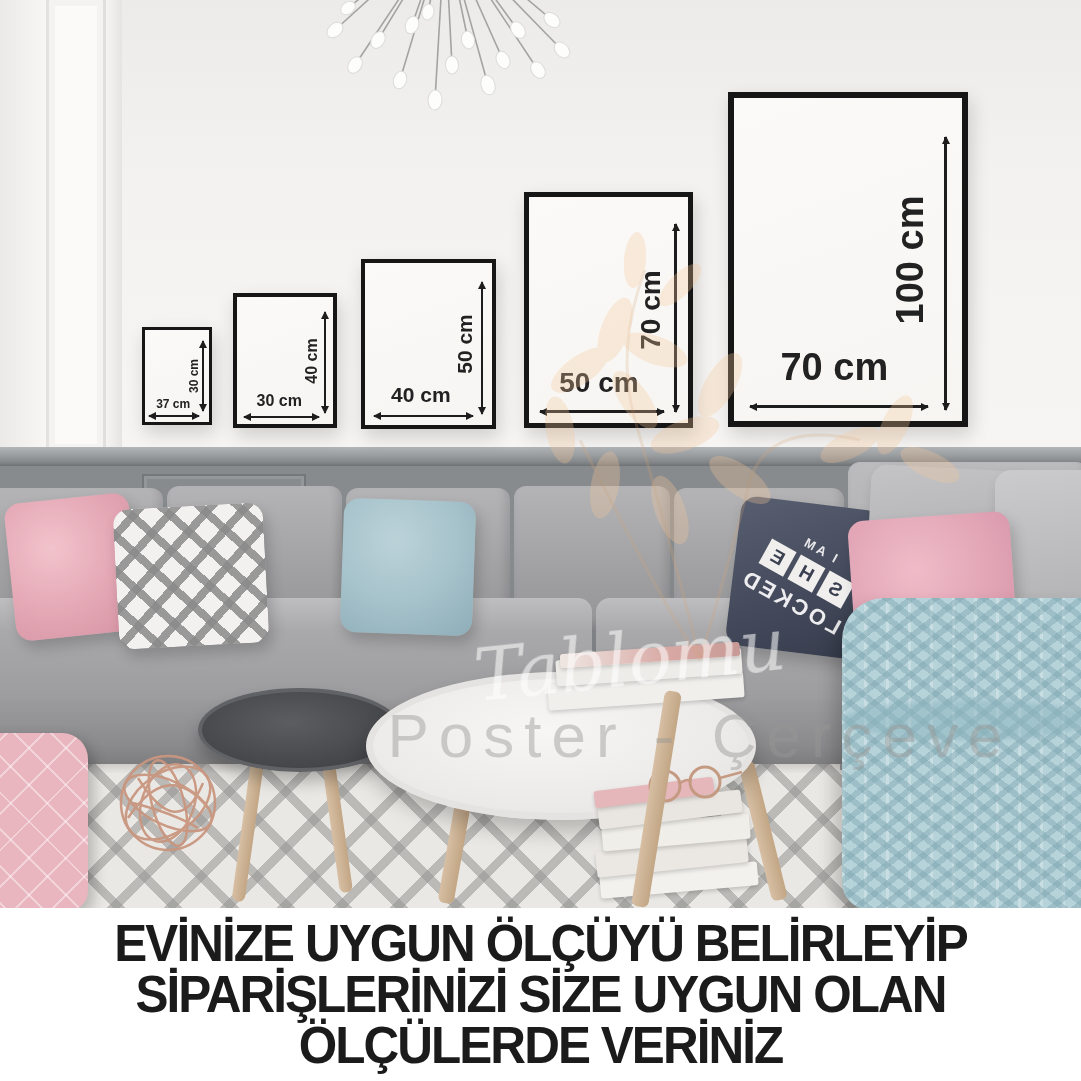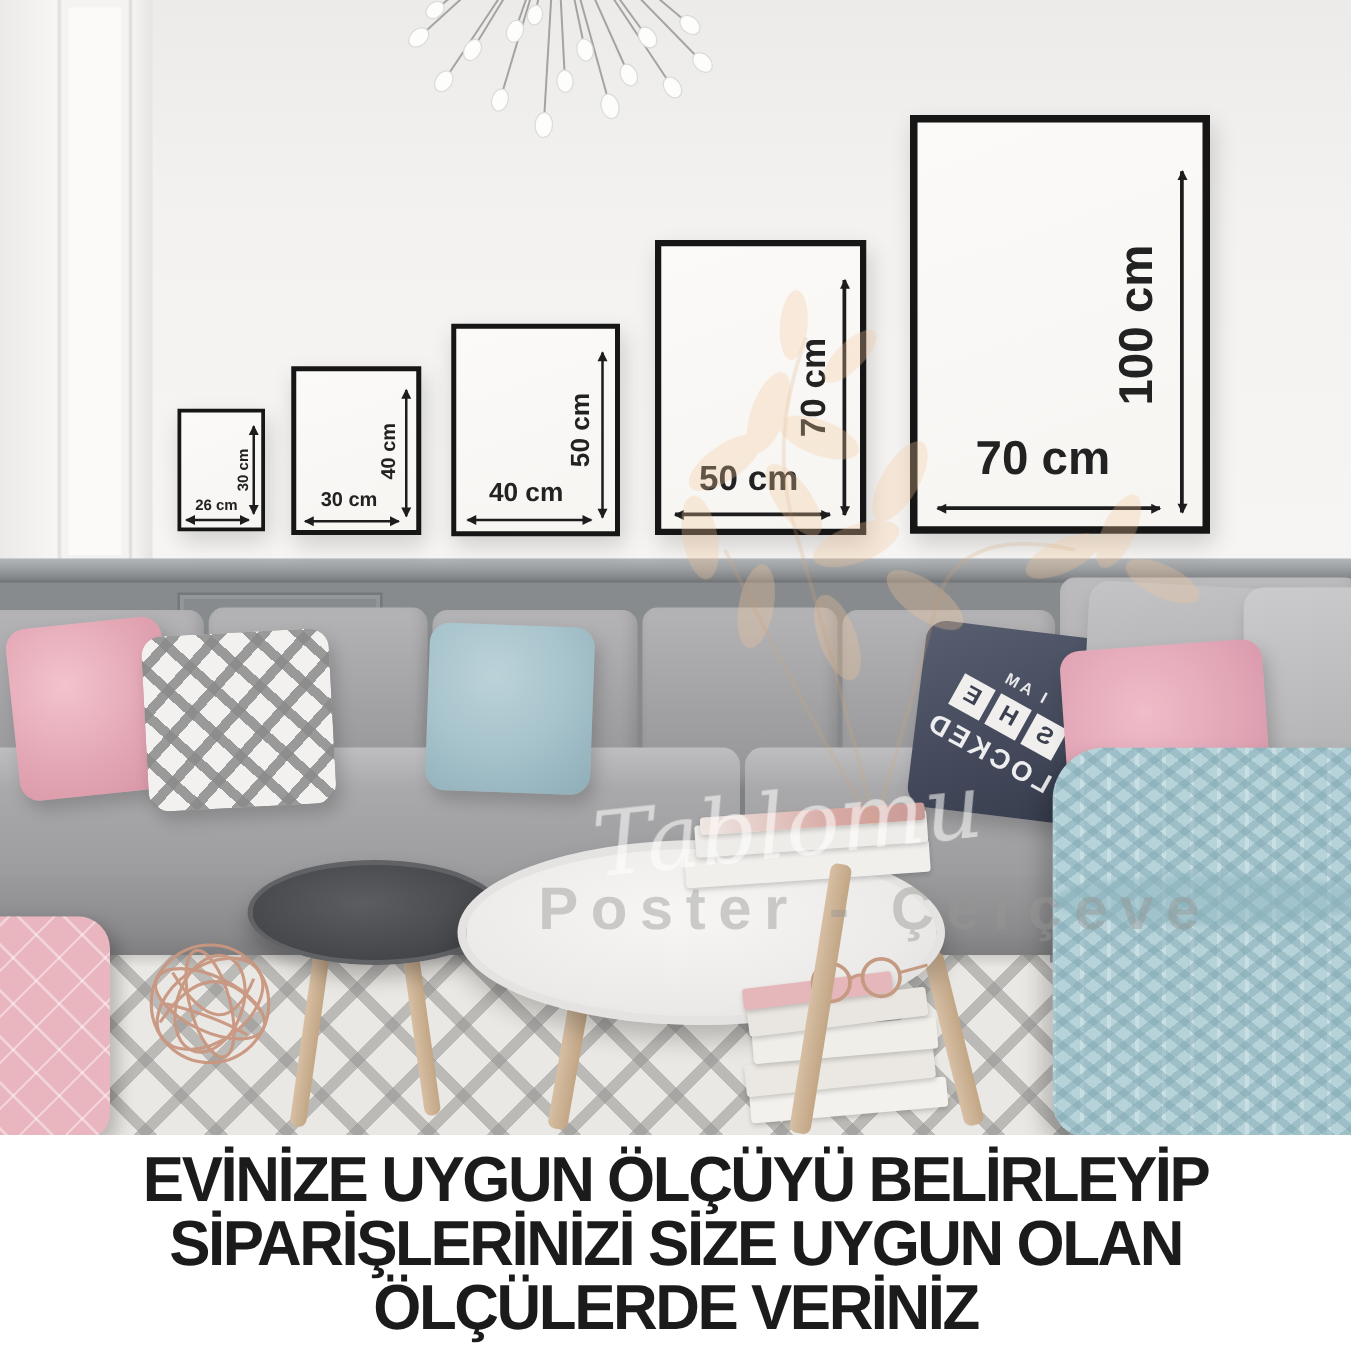--- a/index.html
+++ b/index.html
@@ -153,22 +153,22 @@
   
   .glasses circle{fill:none;stroke:#c59a82;stroke-width:3;}
   .glasses path{fill:none;stroke:#c59a82;stroke-width:2.5;}
 
   
   .wm-leaves{left:430px;top:180px;opacity:.55;pointer-events:none;}
   .wm-script{left:420px;top:618px;width:420px;text-align:center;
        font-family:"DejaVu Serif", serif;font-style:italic;font-size:72px;
        color:rgba(255,255,255,.55);transform:rotate(-6deg);pointer-events:none;}
   .wm-sub{left:320px;top:700px;width:760px;text-align:center;
-       font-size:48px;letter-spacing:10px;color:rgba(150,150,148,.45);
-       font-weight:bold;pointer-events:none;}
+       font-size:62px;letter-spacing:10px;color:rgba(150,150,148,.45);
+       font-weight:normal;pointer-events:none;}
 
   
   .caption-band{left:0;top:908px;width:1081px;height:173px;background:#ffffff;}
   .caption{left:0;top:918px;width:1081px;text-align:center;color:#1b1b1b;
        font-weight:bold;font-size:51px;line-height:51px;letter-spacing:-2px;
        transform:scaleX(.97);}
 </style>
 </head>
 <body>
 
@@ -218,21 +218,21 @@
     </g>
   </svg>
 
   <div class="abs wainscot"></div>
   <div class="abs wainscot-rail"></div>
   <div class="abs wainscot-panel wp1"></div>
   <div class="abs wainscot-panel wp2"></div>
   <div class="abs wainscot-shade"></div>
 
   <div class="frame f1">
-    <div class="dim-h-label">26 cm</div>
+    <div class="dim-h-label">37 cm</div>
     <div class="arrow-h"></div>
     <div class="dim-v-label">30 cm</div>
     <div class="arrow-v"></div>
   </div>
   <div class="frame f2">
     <div class="dim-h-label">30 cm</div>
     <div class="arrow-h"></div>
     <div class="dim-v-label">40 cm</div>
     <div class="arrow-v"></div>
   </div>

